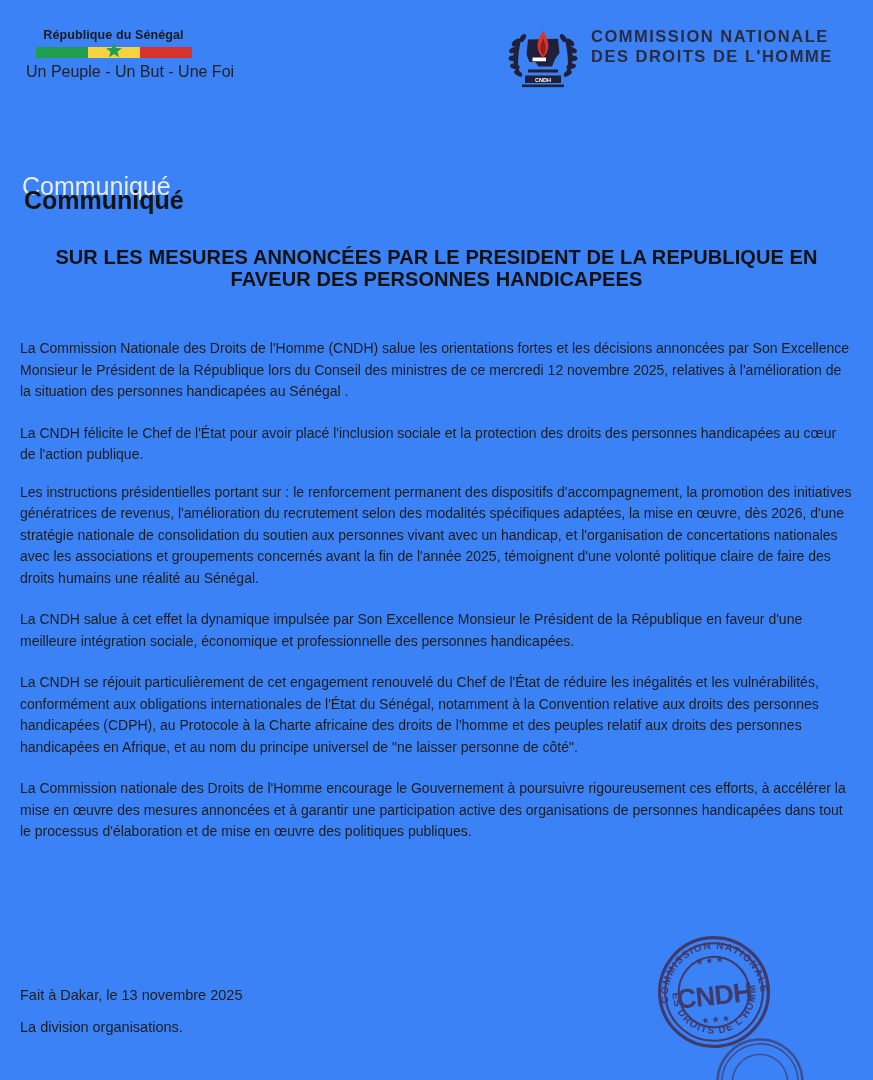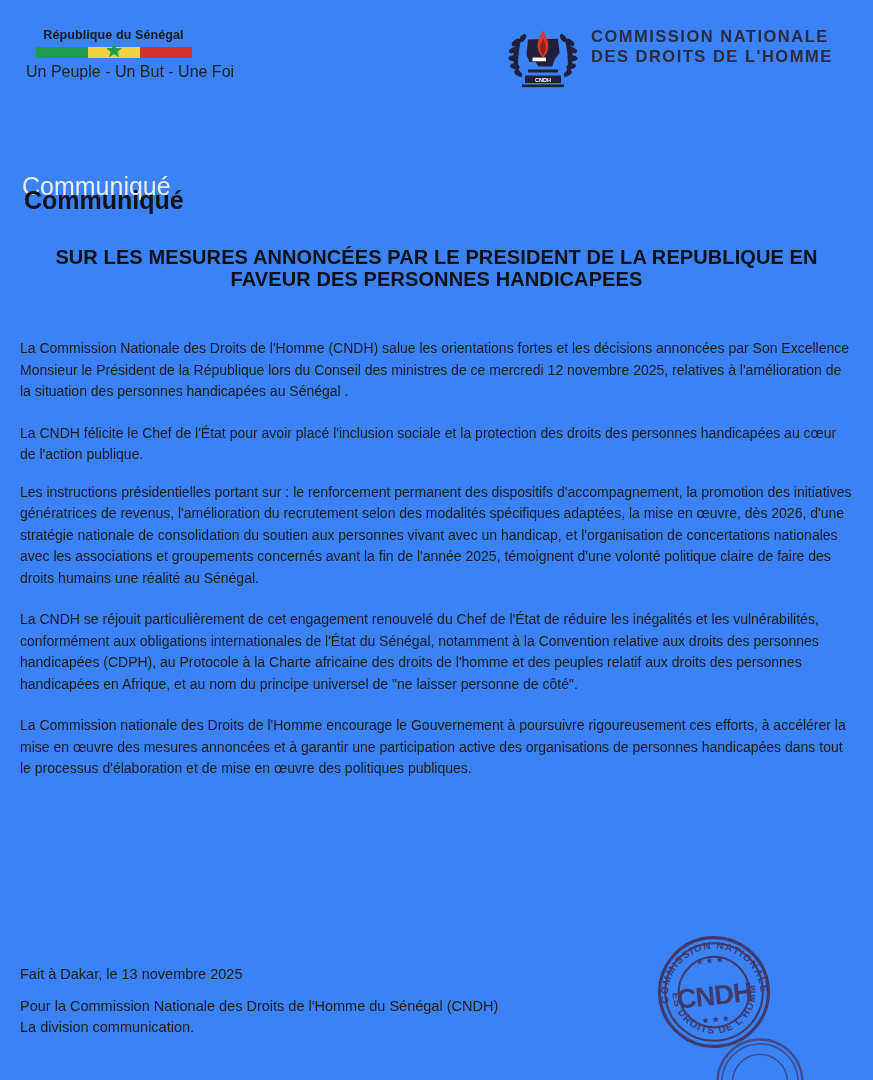--- a/index.html
+++ b/index.html
@@ -259,28 +259,28 @@
     <div class="doc-title-ghost">Communiqué</div>
     <div class="doc-title">Communiqué</div>
   </div>
 
   <div class="doc-subtitle">SUR LES MESURES ANNONCÉES PAR LE PRESIDENT DE LA REPUBLIQUE EN FAVEUR DES PERSONNES HANDICAPEES</div>
 
   <div class="body-wrap">
     <p class="para">La Commission Nationale des Droits de l'Homme (CNDH) salue les orientations fortes et les décisions annoncées par Son Excellence Monsieur le Président de la République lors du Conseil des ministres de ce mercredi 12 novembre 2025, relatives à l'amélioration de la situation des personnes handicapées au Sénégal .</p>
     <p class="para tight">La CNDH félicite le Chef de l'État pour avoir placé l'inclusion sociale et la protection des droits des personnes handicapées au cœur de l'action publique.</p>
     <p class="para">Les instructions présidentielles portant sur : le renforcement permanent des dispositifs d'accompagnement, la promotion des initiatives génératrices de revenus, l'amélioration du recrutement selon des modalités spécifiques adaptées, la mise en œuvre, dès 2026, d'une stratégie nationale de consolidation du soutien aux personnes vivant avec un handicap, et l'organisation de concertations nationales avec les associations et groupements concernés avant la fin de l'année 2025, témoignent d'une volonté politique claire de faire des droits humains une réalité au Sénégal.</p>
+    <p class="para">La CNDH salue à cet effet la dynamique impulsée par Son Excellence Monsieur le Président de la République en faveur d'une meilleure intégration sociale, économique et professionnelle des personnes handicapées.</p>
     <p class="para">La CNDH se réjouit particulièrement de cet engagement renouvelé du Chef de l'État de réduire les inégalités et les vulnérabilités, conformément aux obligations internationales de l'État du Sénégal, notamment à la Convention relative aux droits des personnes handicapées (CDPH), au Protocole à la Charte africaine des droits de l'homme et des peuples relatif aux droits des personnes handicapées en Afrique, et au nom du principe universel de "ne laisser personne de côté".</p>
     <p class="para">La Commission nationale des Droits de l'Homme encourage le Gouvernement à poursuivre rigoureusement ces efforts, à accélérer la mise en œuvre des mesures annoncées et à garantir une participation active des organisations de personnes handicapées dans tout le processus d'élaboration et de mise en œuvre des politiques publiques.</p>
   </div>
 
   <div class="footer">
     <div class="footer-line footer-date">Fait à Dakar, le 13 novembre 2025</div>
-    <div class="footer-line">Pour la Commission Nationale des Droits de l'Homme du Sénégal (CNDH)</div>
-    <div class="footer-line">La division communication.</div>
+    <div class="footer-line">La division organisations.</div>
   </div>
 
   <svg class="stamp" viewBox="0 0 160 160">
     <defs>
       <path id="arcTop" d="M 22,84 A 58,58 0 0 1 138,84" fill="none"></path>
       <path id="arcBottom" d="M 28,80 A 52,52 0 0 0 132,80" fill="none"></path>
     </defs>
     <g transform="rotate(-6 80 80)" fill="none" stroke="#403A6B">
       <circle cx="80" cy="80" r="68" stroke-width="4"></circle>
       <circle cx="80" cy="80" r="61" stroke-width="2.5"></circle>

